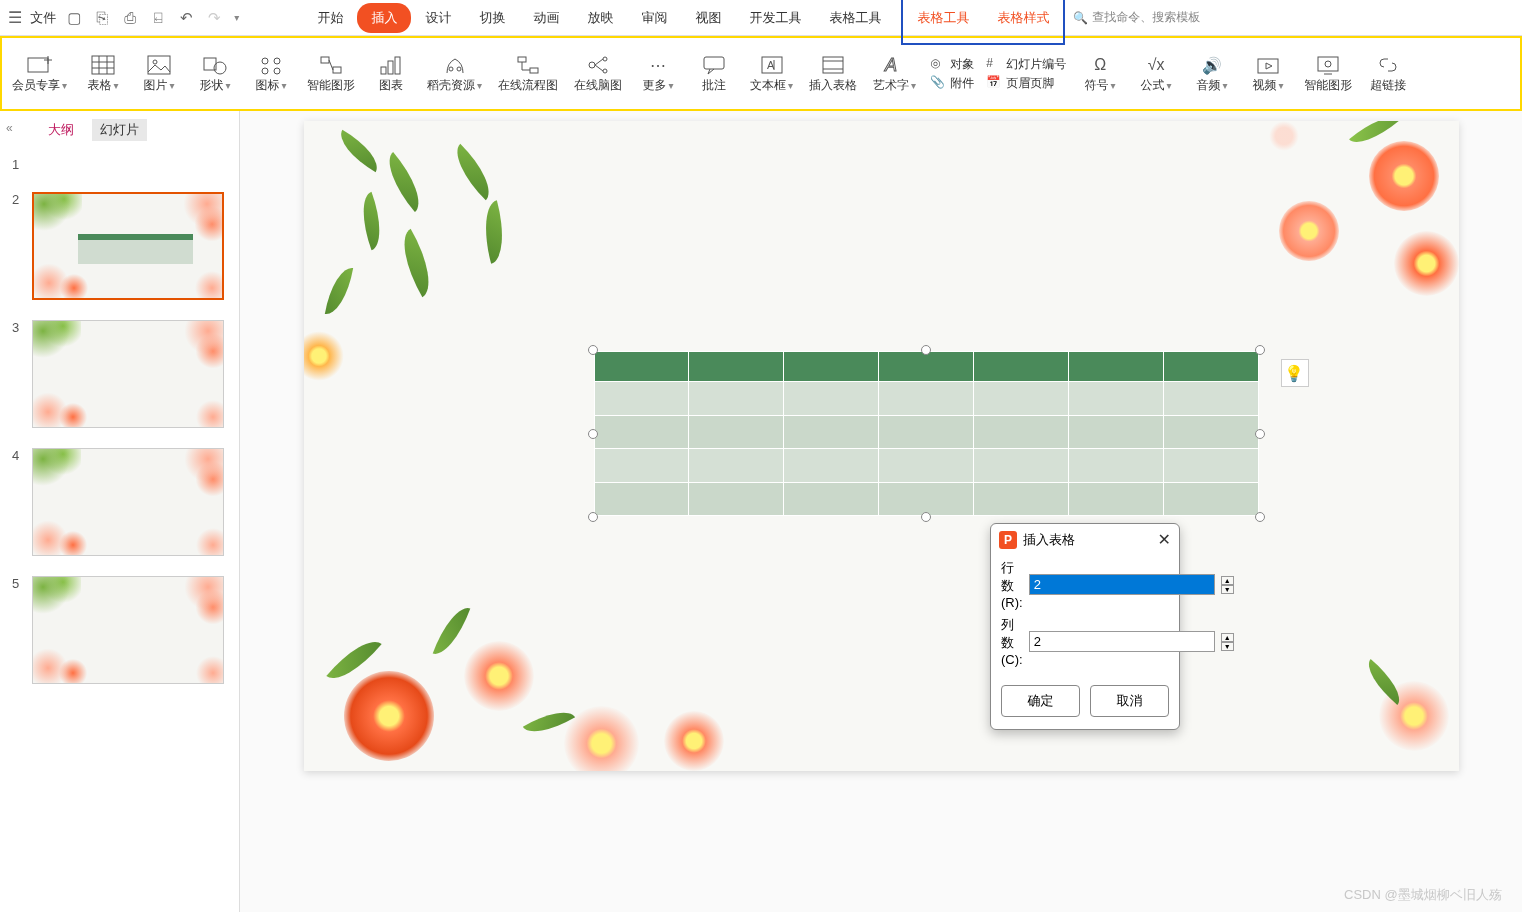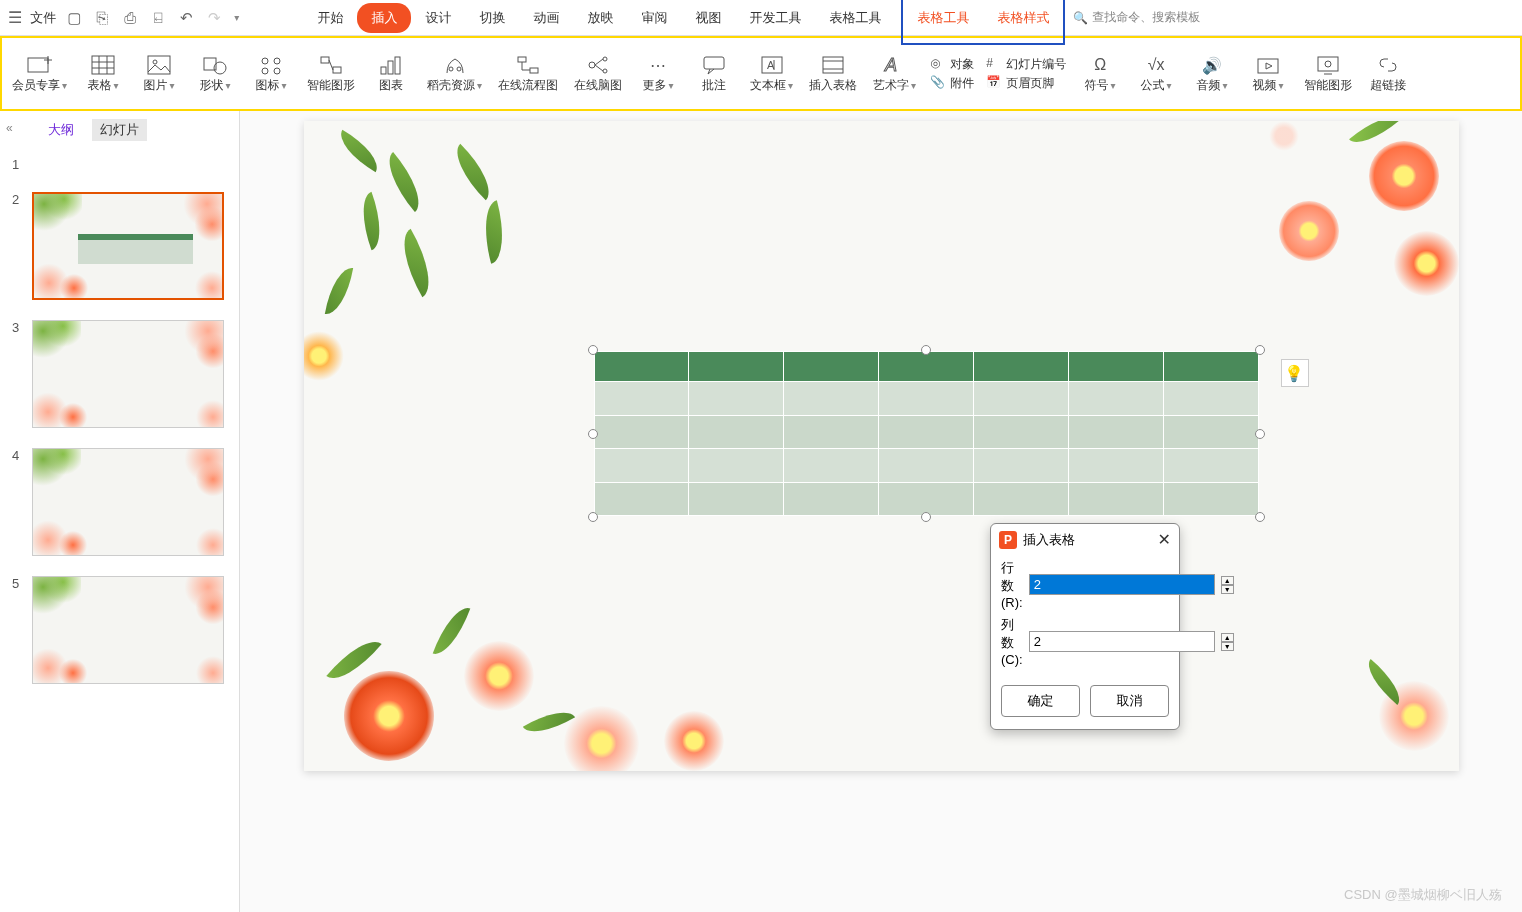--- a/index.html
+++ b/index.html
@@ -24,21 +24,21 @@
     .ribbon-btn .rlabel { font-size: 12px; color: #333; white-space: nowrap; }
     .ribbon-col { display: flex; flex-direction: column; gap: 2px; padding: 0 4px; }
     .ribbon-small { display: flex; align-items: center; gap: 4px; font-size: 12px; color: #333; cursor: pointer; }
     .ribbon-small .sicon { width: 16px; height: 16px; color: #555; }
     .dropdown-caret { font-size: 10px; color: #888; margin-left: 2px; }
     
     .workspace { display: flex; height: calc(100% - 111px); }
     
     .sidebar { width: 240px; border-right: 1px solid #ddd; background: #fff; }
     .view-tabs { display: flex; padding: 8px 40px; gap: 10px; font-size: 13px; position: relative; }
-    .view-tab { color: #6d28d9; cursor: pointer; padding: 2px 8px; }
+    .view-tab { color: #be185d; cursor: pointer; padding: 2px 8px; }
     .view-tab.active { background: #e8e8e8; color: #333; }
     .collapse-btn { position: absolute; left: 6px; top: 10px; color: #888; font-size: 12px; }
     .thumbs { padding: 8px 12px; }
     .thumb-row { display: flex; gap: 8px; margin-bottom: 20px; }
     .thumb-num { font-size: 13px; color: #555; width: 12px; }
     .thumb { width: 192px; height: 108px; border: 1px solid #ccc; position: relative; background: #f5f5f2; overflow: hidden; }
     .thumb.selected { border: 2px solid #e35200; }
     .thumb-deco1 { position: absolute; top: 0; left: 0; width: 48px; height: 48px; background: radial-gradient(circle at 10px 10px, #7cb342 0%, transparent 50%), radial-gradient(circle at 30px 5px, #8bc34a 0%, transparent 40%); }
     .thumb-deco2 { position: absolute; top: 0; right: 0; width: 60px; height: 60px; background: radial-gradient(circle at 45px 10px, #ffab91 0%, transparent 35%), radial-gradient(circle at 50px 30px, #ff8a65 0%, transparent 30%); }
     .thumb-deco3 { position: absolute; bottom: 0; left: 0; width: 70px; height: 50px; background: radial-gradient(circle at 15px 35px, #ffab91 0%, transparent 30%), radial-gradient(circle at 40px 40px, #ff7043 0%, transparent 25%); }

